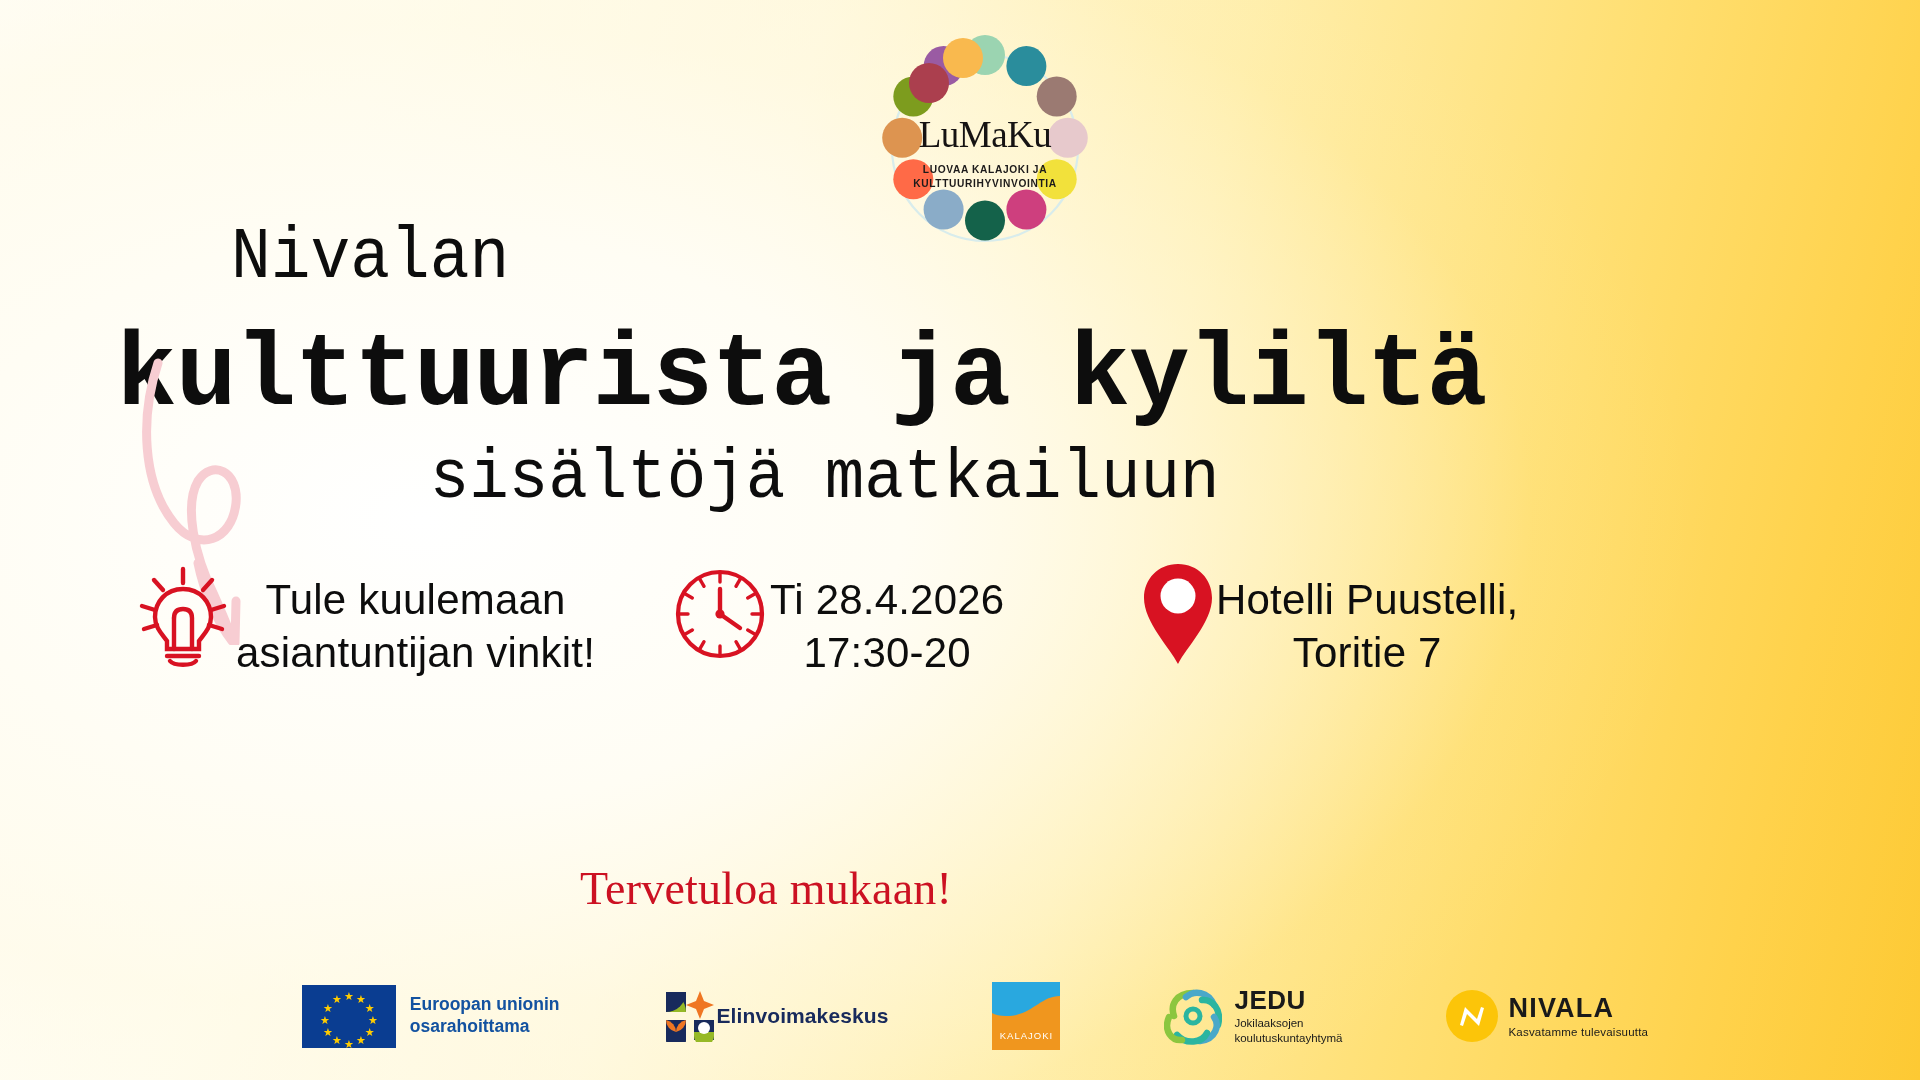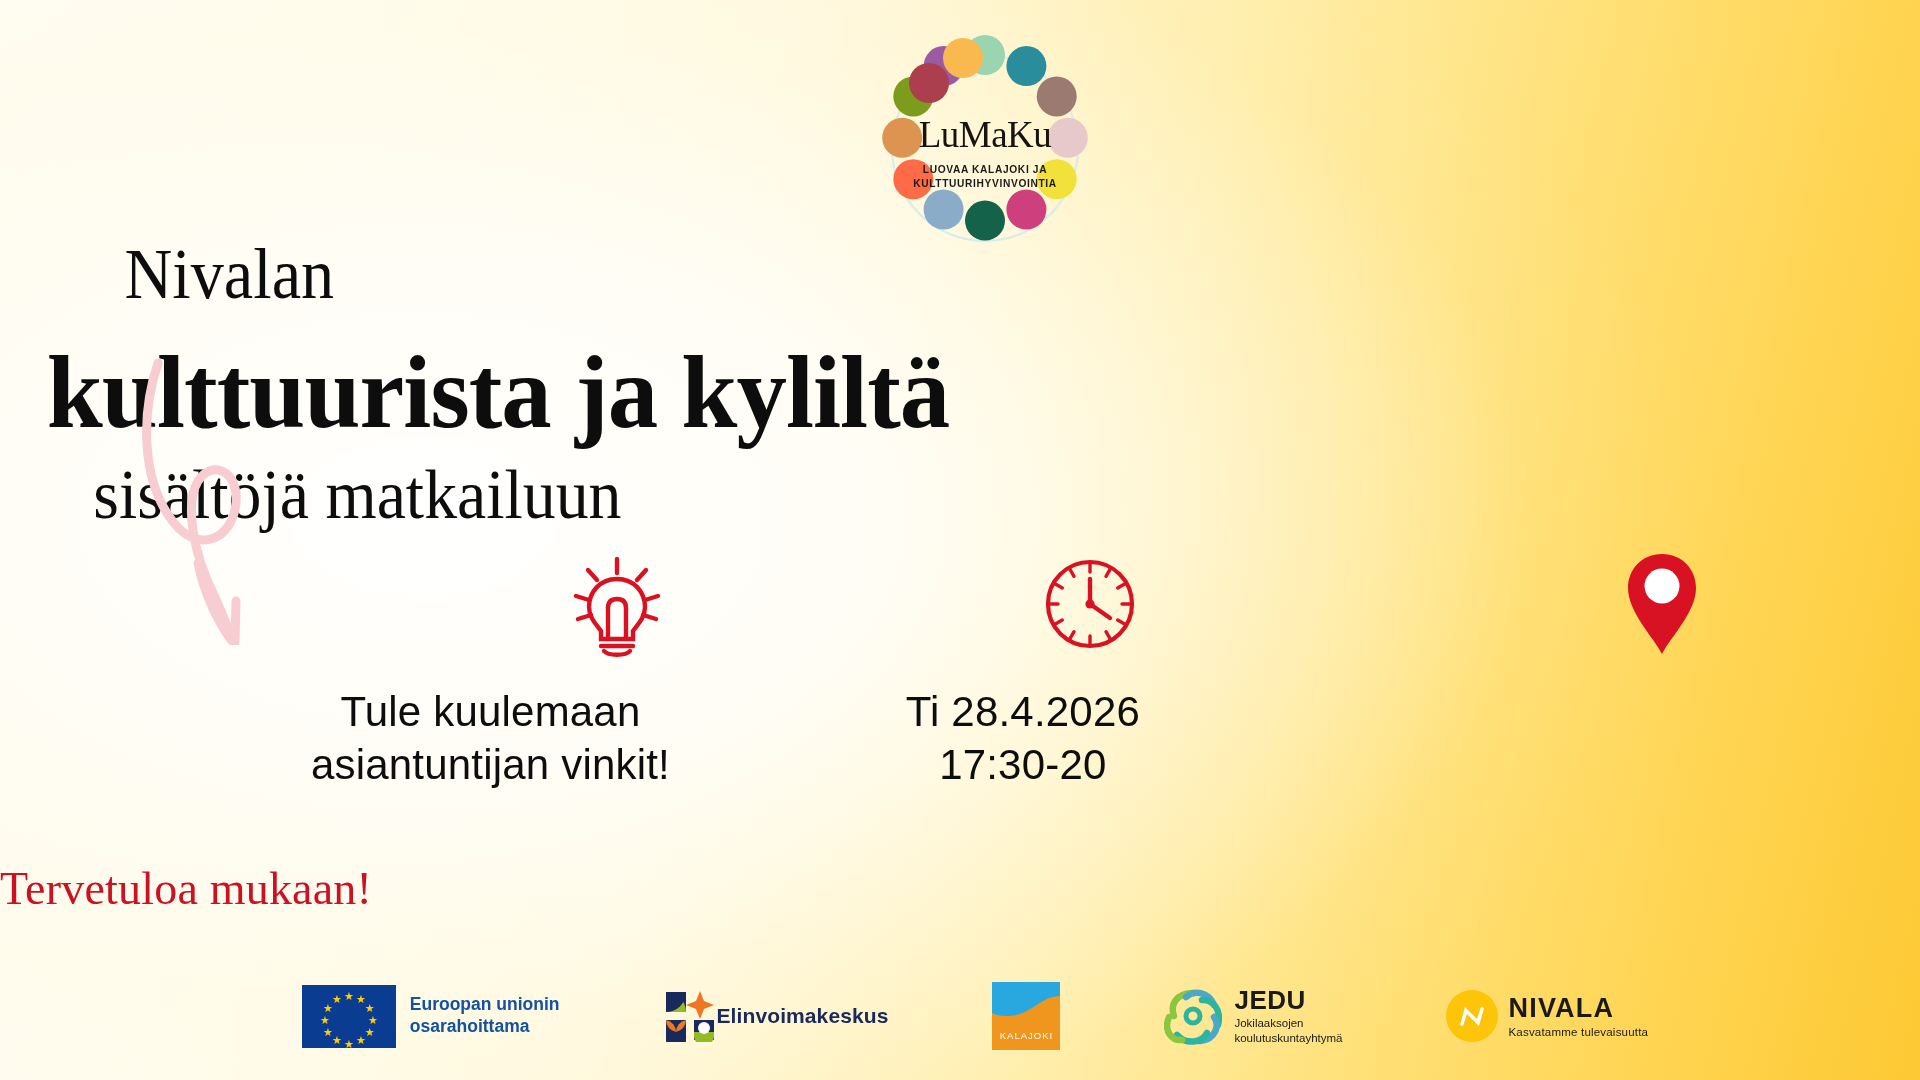--- a/index.html
+++ b/index.html
@@ -48,24 +48,23 @@
     letter-spacing: 0.65px;
     color: #1c1a1a;
     line-height: 1.35;
   }
 
   
   #headline {
     position: absolute;
     left: 0; top: 222px;
     width: 1556px;
-    text-align: left;
-    font-family: Liberation Serif, serif;
+    text-align: center;
+    font-family: Liberation Mono, monospace;
     color: #0d0d0d;
-    margin-top: 16px;
   }
   #headline-1 {
     font-size: 72px;
     line-height: 1.0;
     letter-spacing: 0px;
     padding-right: 1022px;
     transform: scaleX(0.92);
     transform-origin: right center;
   }
   #headline-2 {
@@ -95,22 +94,22 @@
   
   #info-row {
     position: absolute;
     left: 130px; top: 548px;
     width: 1680px;
     display: flex;
     align-items: flex-start;
   }
   .info-col {
     display: flex;
-    flex-direction: column;
-    align-items: flex-end;
+    flex-direction: row;
+    align-items: center;
   }
   .info-col.col-a { width: 540px; }
   .info-col.col-b { width: 470px; }
   .info-col.col-c { width: 560px; }
   .info-icon {
     height: 112px;
     display: flex;
     align-items: center;
     justify-content: center;
   }
@@ -123,21 +122,21 @@
     text-align: center;
     white-space: pre-line;
     letter-spacing: 0.2px;
   }
 
   
   #welcome {
     position: absolute;
     left: 0; top: 862px;
     width: 1532px;
-    text-align: left;
+    text-align: center;
     font-family: "Liberation Serif", serif;
     font-size: 46px;
     color: #cc1122;
     letter-spacing: 0.2px;
   }
 
   
   #footer {
     position: absolute;
     left: 0; bottom: 24px;
@@ -339,20 +338,22 @@
 17:30-20</div>
     </div>
 
     <div class="info-col col-c">
       <div class="info-icon">
         <svg width="76" height="108" viewBox="0 0 76 108">
           <path d="M38 4 C18 4 4 19 4 38 C4 62 30 88 38 104 C46 88 72 62 72 38 C72 19 58 4 38 4 Z" fill="#d81222"></path>
           <circle cx="38" cy="36" r="17.5" fill="#ffffff"></circle>
         </svg>
       </div>
+      <div class="info-text">Hotelli Puustelli,
+Toritie 7</div>
     </div>
 
   </div>
 
   <div id="welcome">Tervetuloa mukaan!</div>
 
   <div id="footer">
 
     <div class="footer-logo" id="logo-eu">
       <div id="eu-flag">

